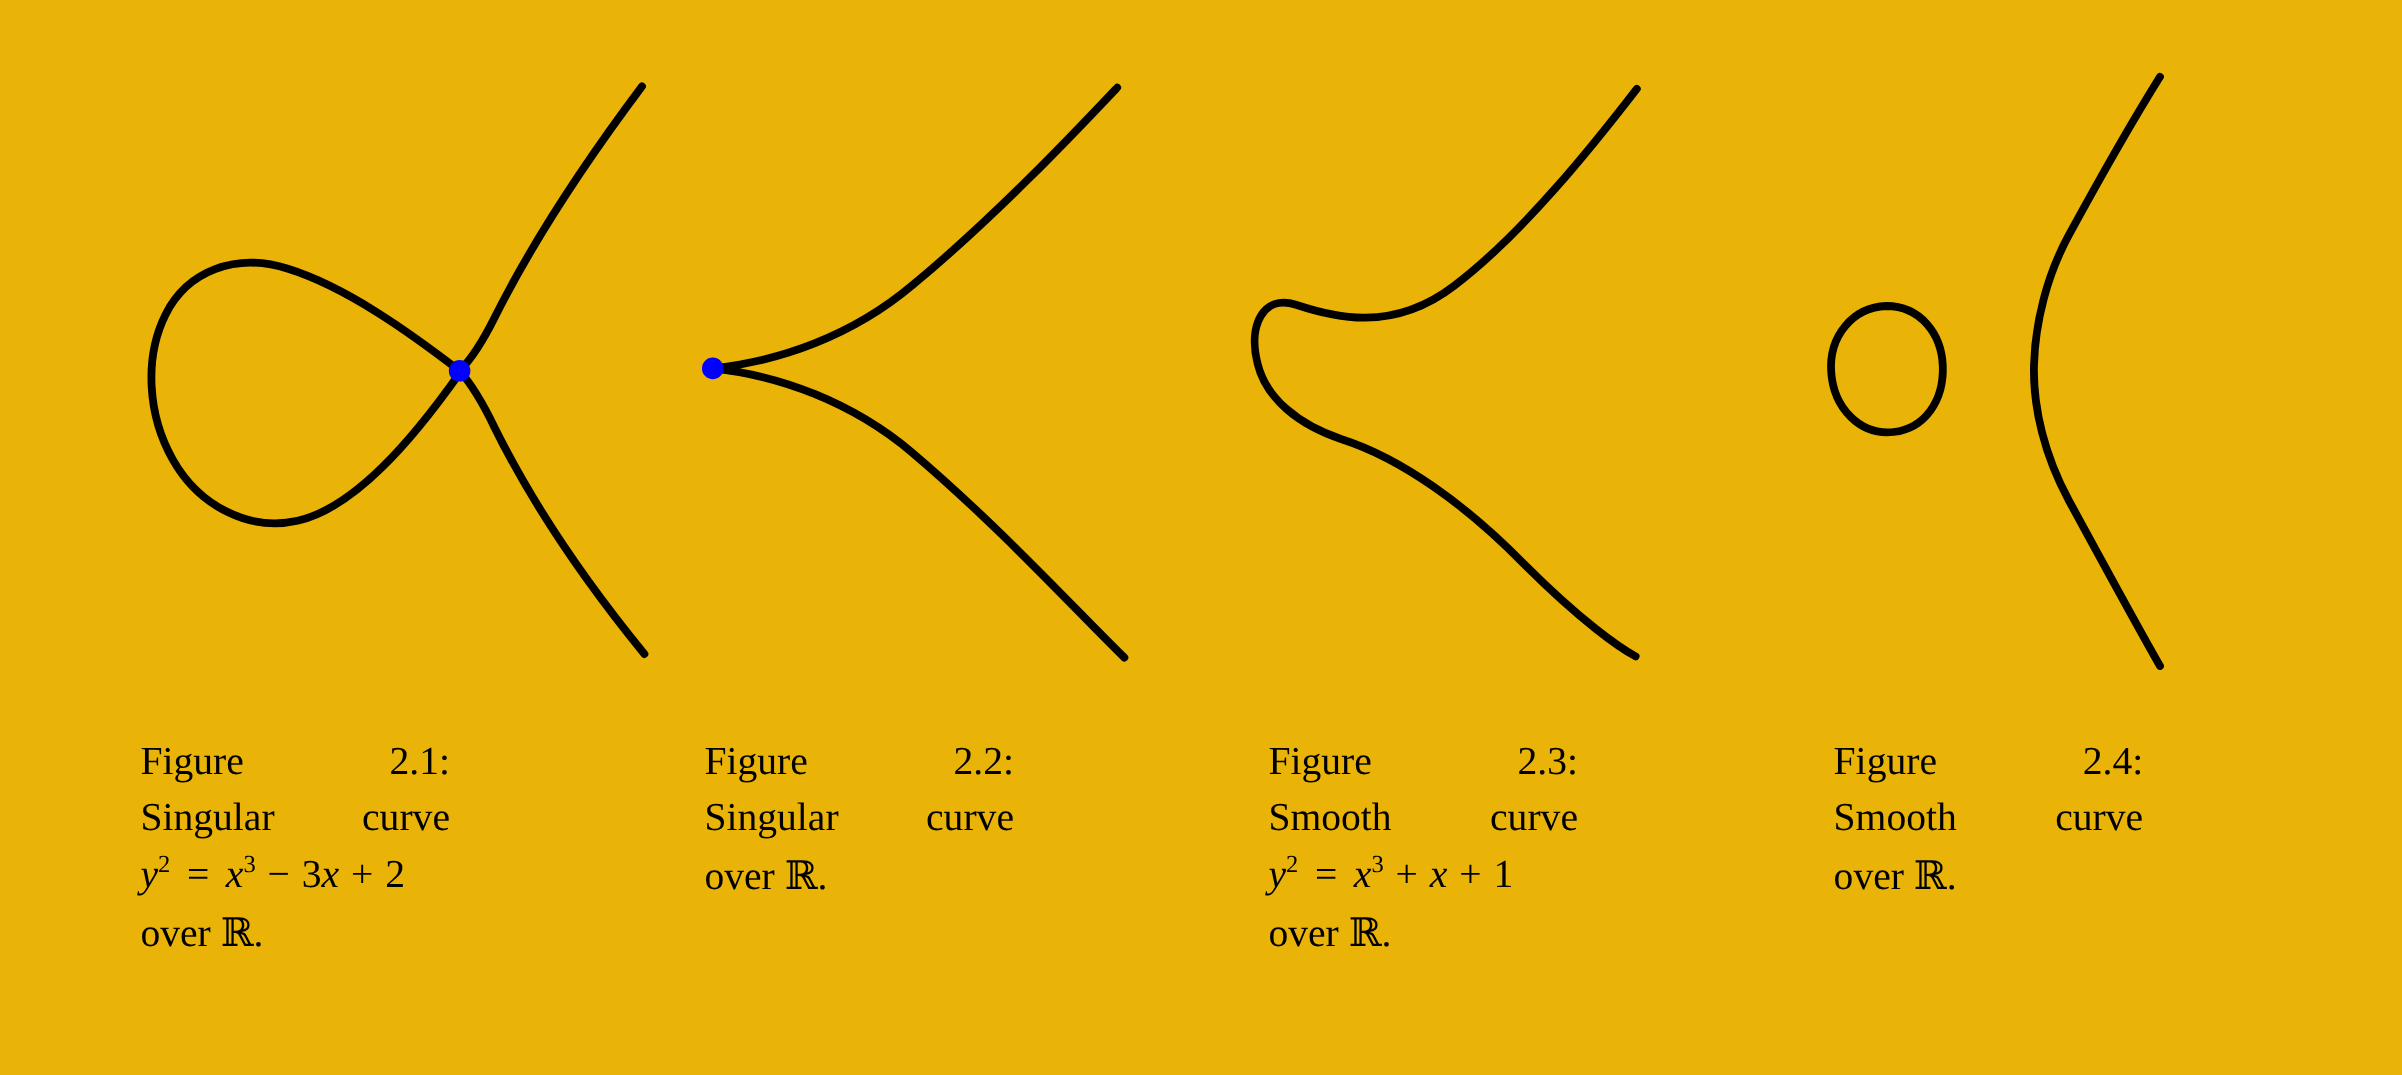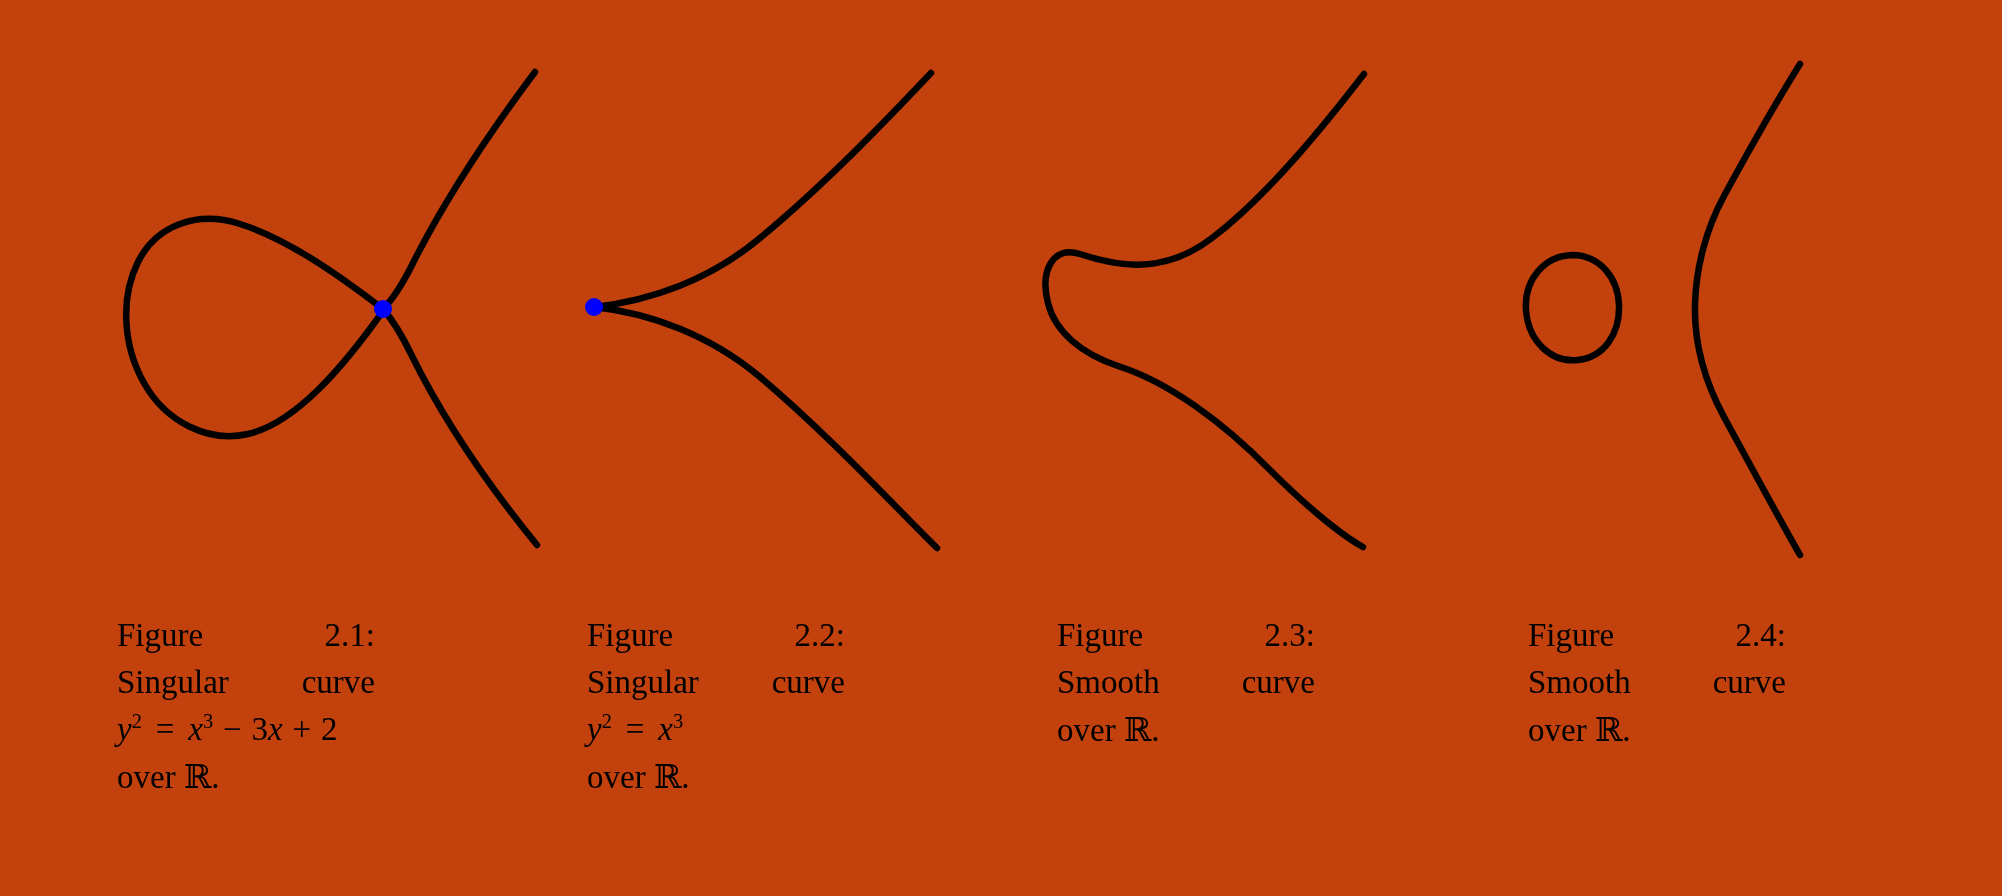--- a/index.html
+++ b/index.html
@@ -12,21 +12,21 @@
     width: 2002px;
     height: 896px;
     overflow: hidden;
     font-family: "Liberation Serif", "DejaVu Serif", serif;
     color: #000000;
   }
   #page {
     position: relative;
     width: 2002px;
     height: 896px;
-    background: #c2410c;
+    background: #eab308;
   }
 
   
   #plots {
     position: absolute;
     left: 0;
     top: 0;
     width: 2002px;
     height: 600px;
   }
@@ -187,37 +187,37 @@
 
     <div class="caption cap2">
       <span class="line justify">
         <span>Figure</span>
         <span>2.2:</span>
       </span>
       <span class="line justify">
         <span>Singular</span>
         <span>curve</span>
       </span>
+      <span class="line">
+        <span>over</span>
+        <span class="bb">ℝ</span><span>.</span>
+      </span>
+    </div>
+
+    <div class="caption cap3">
+      <span class="line justify">
+        <span>Figure</span>
+        <span>2.3:</span>
+      </span>
+      <span class="line justify">
+        <span>Smooth</span>
+        <span>curve</span>
+      </span>
       <span class="mathline">
-        <span class="math" aria-label="y squared equals x cubed"><span>y</span><sup>2</sup><span class="spw"></span><span class="rel">=</span><span class="spw"></span><span>x</span><sup>3</sup></span>
-      </span>
-      <span class="line">
-        <span>over</span>
-        <span class="bb">ℝ</span><span>.</span>
-      </span>
-    </div>
-
-    <div class="caption cap3">
-      <span class="line justify">
-        <span>Figure</span>
-        <span>2.3:</span>
-      </span>
-      <span class="line justify">
-        <span>Smooth</span>
-        <span>curve</span>
+        <span class="math" aria-label="y squared equals x cubed plus x plus 1"><span>y</span><sup>2</sup><span class="spw"></span><span class="rel">=</span><span class="spw"></span><span>x</span><sup>3</sup><span class="sp"></span><span class="op">+</span><span class="sp"></span><span>x</span><span class="sp"></span><span class="op">+</span><span class="sp"></span><span class="num">1</span></span>
       </span>
       <span class="line">
         <span>over</span>
         <span class="bb">ℝ</span><span>.</span>
       </span>
     </div>
 
     <div class="caption cap4">
       <span class="line justify">
         <span>Figure</span>

